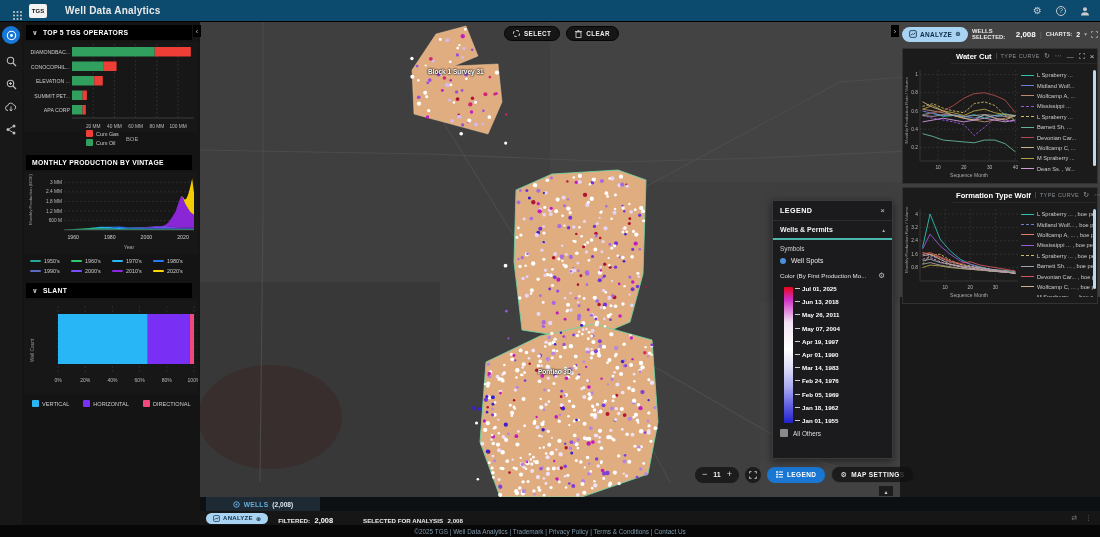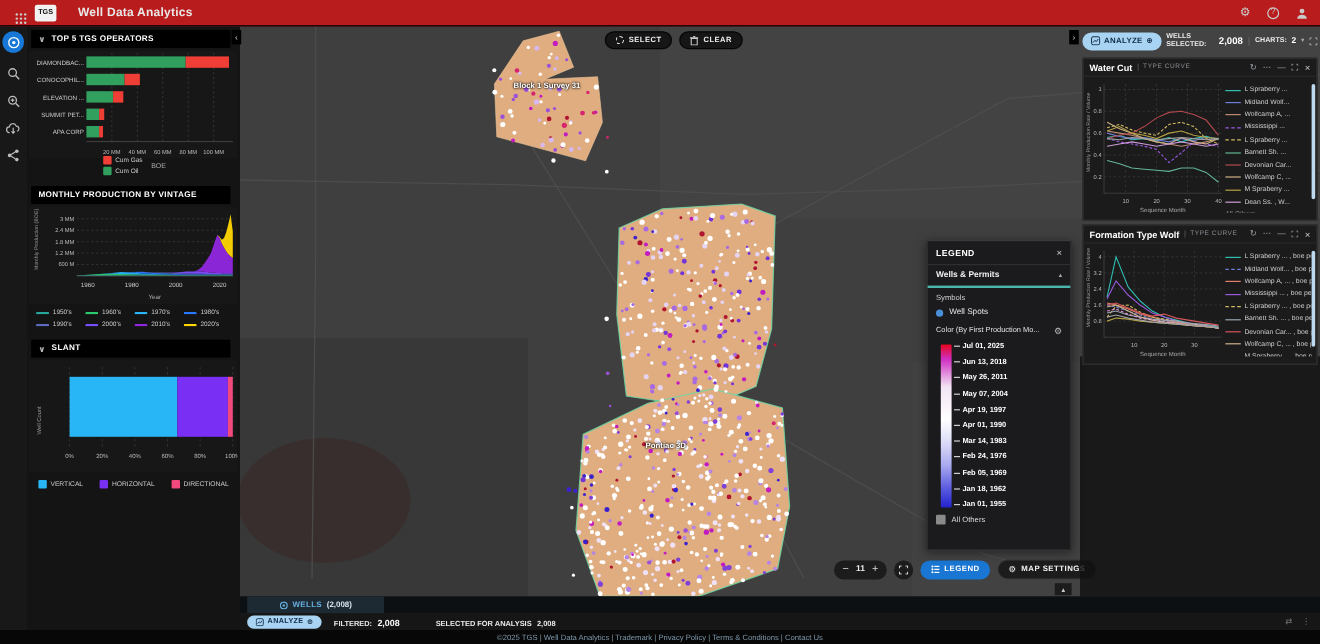--- a/index.html
+++ b/index.html
@@ -3,21 +3,21 @@
 <meta charset="utf-8">
 <style>
   * { margin:0; padding:0; box-sizing:border-box; }
   html,body { width:1100px; height:537px; overflow:hidden; background:#000;
     font-family:"Liberation Sans","DejaVu Sans",sans-serif; }
   .app { position:relative; width:1100px; height:537px; background:#2c2c2c; overflow:hidden; }
   svg { display:block; }
   button { background:none; border:none; font-family:inherit; cursor:pointer; }
 
   
-  .topbar { position:absolute; left:0; top:0; width:1100px; height:22px; background:#b91c1c;
+  .topbar { position:absolute; left:0; top:0; width:1100px; height:22px; background:#0c4a6e;
     display:flex; align-items:center; border-bottom:1px solid #000; z-index:40;justify-content:space-between; }
   .apps-grid { position:relative; width:9px; height:9px; margin-left:8px; }
   .apps-grid i { position:absolute; width:2px; height:2px; background:#cfcfcf; border-radius:1px;
     box-shadow:3.5px 0 #cfcfcf,7px 0 #cfcfcf,0 3.5px #cfcfcf,3.5px 3.5px #cfcfcf,7px 3.5px #cfcfcf,0 7px #cfcfcf,3.5px 7px #cfcfcf,7px 7px #cfcfcf; }
   .logo { width:18px; height:14px; background:#f2f2f2; border-radius:2px; margin-left:12px;
     color:#111; font-size:6px; font-weight:bold; display:flex; align-items:center; justify-content:center; }
   .app-title { color:#e9e9e9; font-size:10px; font-weight:bold; margin-left:18px; letter-spacing:.2px; }
   .top-icons { margin-left:auto; display:flex; gap:14px; margin-right:10px; align-items:center; }
   .gear { color:#c9c9c9; font-size:10px; line-height:10px; }
   .help-circ { width:10px; height:10px; border:1px solid #c9c9c9; border-radius:50%; color:#c9c9c9;
@@ -89,21 +89,21 @@
   
   .right-dim { position:absolute; left:900px; top:297px; width:200px; height:200px; background:rgba(16,16,16,.82); z-index:12; }
   .analyze-row { position:absolute; left:902px; top:25px; width:196px; height:18px; display:flex; align-items:center; gap:4px; z-index:25; }
   .pill-analyze { background:#a9d3f2; border-radius:9px; height:15px; display:flex; align-items:center; gap:3px;
     padding:0 7px; color:#0d2b45; font-size:6.5px; font-weight:bold; letter-spacing:.3px; }
   .ws-label { color:#e8e8e8; font-size:5.9px; font-weight:bold; }
   .ws-value { color:#fff; font-size:8px; font-weight:bold; }
   .bar-div { color:#666; font-size:8px; }
   .caret { color:#aaa; font-size:5.5px; }
   .card { position:absolute; left:902px; width:196px; background:#1b1b1b; border:1px solid #323232; z-index:25; }
-  .card-head { height:15px; display:flex; align-items:center; padding:0 5px; gap:4px; border-bottom:1px solid #282828; }
+  .card-head { height:15px; display:flex; align-items:center; padding:0 5px; gap:4px; border-bottom:1px solid #282828;margin-left:48px; }
   .card-title { color:#fff; font-size:7.6px; font-weight:bold; white-space:nowrap; }
   .card-tag { color:#8a8f94; font-size:5.4px; letter-spacing:.5px; border-left:1px solid #444; padding-left:4px; white-space:nowrap; }
   .card-icons { margin-left:auto; display:flex; gap:5px; align-items:center; color:#9aa0a6; font-size:6.5px; }
   .card-body { display:flex; position:relative; }
   .line-legend { width:76px; overflow:hidden; padding-top:6px; position:relative; }
   .line-legend li { list-style:none; display:flex; align-items:center; gap:3px; height:10.4px; }
   .ll-sw { width:13px; border-top:1.6px solid; flex:none; }
   .ll-txt { font-size:5.7px; color:#ccc; white-space:nowrap; overflow:hidden; max-width:56px; }
   .ll-scroll { position:absolute; right:1px; top:6px; width:3px; border-radius:2px; background:#bdd9f0; }
 

